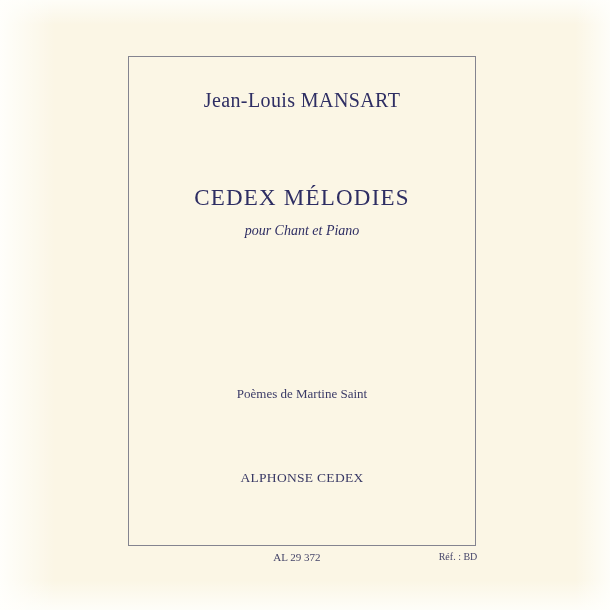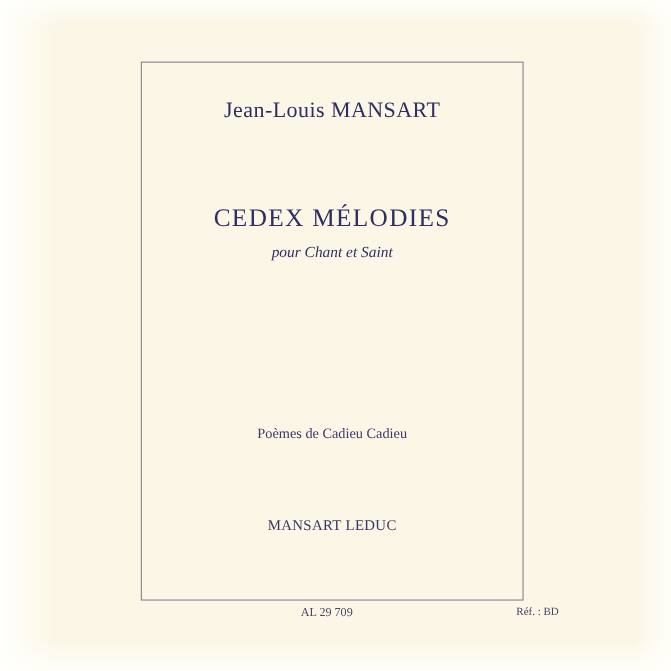--- a/index.html
+++ b/index.html
@@ -24,38 +24,38 @@
   .frame .line { position:absolute; left:0; right:0; text-align:center; white-space:nowrap; }
   .composer   { top:32px;  font-size:20px; letter-spacing:0.4px; }
   .title      { top:128px; font-size:23px; letter-spacing:1.2px; }
   .subtitle   { top:166px; font-size:14px; font-style:italic; }
   .poet       { top:329px; font-size:13px; color:#3a3a66; }
   .pub-name   { top:413px; font-size:13.5px; letter-spacing:0.3px; color:#383864; }
   .pub-addr1  { top:428px; font-size:12px;  color:#3f3f68; }
   .pub-addr2  { top:441px; font-size:12.5px; color:#3f3f68; }
   .footer-item { position:absolute; text-align:center; white-space:nowrap; color:#46466a; }
   .plate { top:551px; left:247px; width:100px; font-size:11px; }
-  .ref   { top:551px; left:408px; width:100px; font-size:10px;text-align:right; }
+  .ref   { top:551px; left:408px; width:100px; font-size:10px; }
 </style>
 </head>
 <body>
 
 <div class="page">
 
   <div class="frame">
     <div class="line composer">Jean-Louis MANSART</div>
 
     <div class="line title">CEDEX MÉLODIES</div>
 
-    <div class="line subtitle">pour Chant et Saint</div>
+    <div class="line subtitle">pour Chant et Piano</div>
 
-    <div class="line poet">Poèmes de Cadieu Cadieu</div>
+    <div class="line poet">Poèmes de Martine Saint</div>
 
-    <div class="line pub-name">MANSART LEDUC</div>
+    <div class="line pub-name">ALPHONSE CEDEX</div>
 
 
   </div>
 
-  <div class="footer-item plate">AL 29 709</div>
+  <div class="footer-item plate">AL 29 372</div>
 
   <div class="footer-item ref">Réf. : BD</div>
 
 </div>
 
 </body></html>

